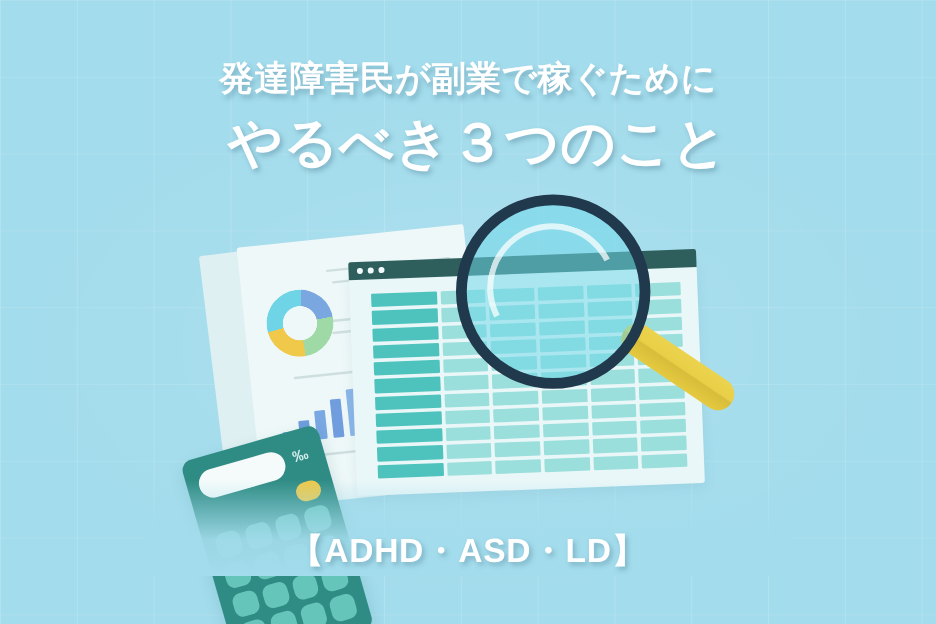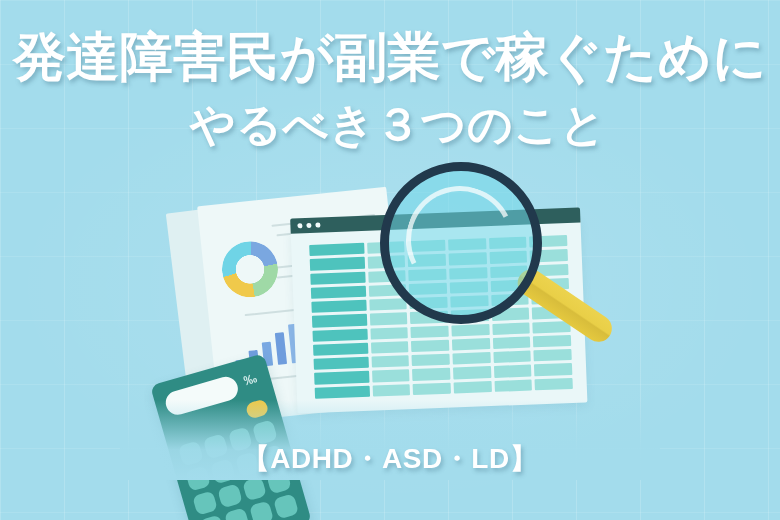--- a/index.html
+++ b/index.html
@@ -245,21 +245,21 @@
     position: absolute;
     left: 0; right: 0; top: 24px;
     text-align: center;
     z-index: 60;
     color: #ffffff;
     font-weight: 700;
     letter-spacing: 0.02em;
     text-shadow: 2px 3px 4px rgba(72,120,140,0.42);
     line-height: 1.26;
   }
-  .headline .line { display: block; font-size: 53px; white-space: nowrap; }
+  .headline .line { display: block; font-size: 29px; white-space: nowrap; margin-top: 24px; }
   .headline .line2 { font-size: 45px; margin-top: 6px; padding-left: 16px; }
 
   .subline {
     position: absolute;
     left: 0; right: 0; top: 440px;
     text-align: center;
     z-index: 60;
     color: #ffffff;
     font-weight: 700;
     font-size: 28px;

